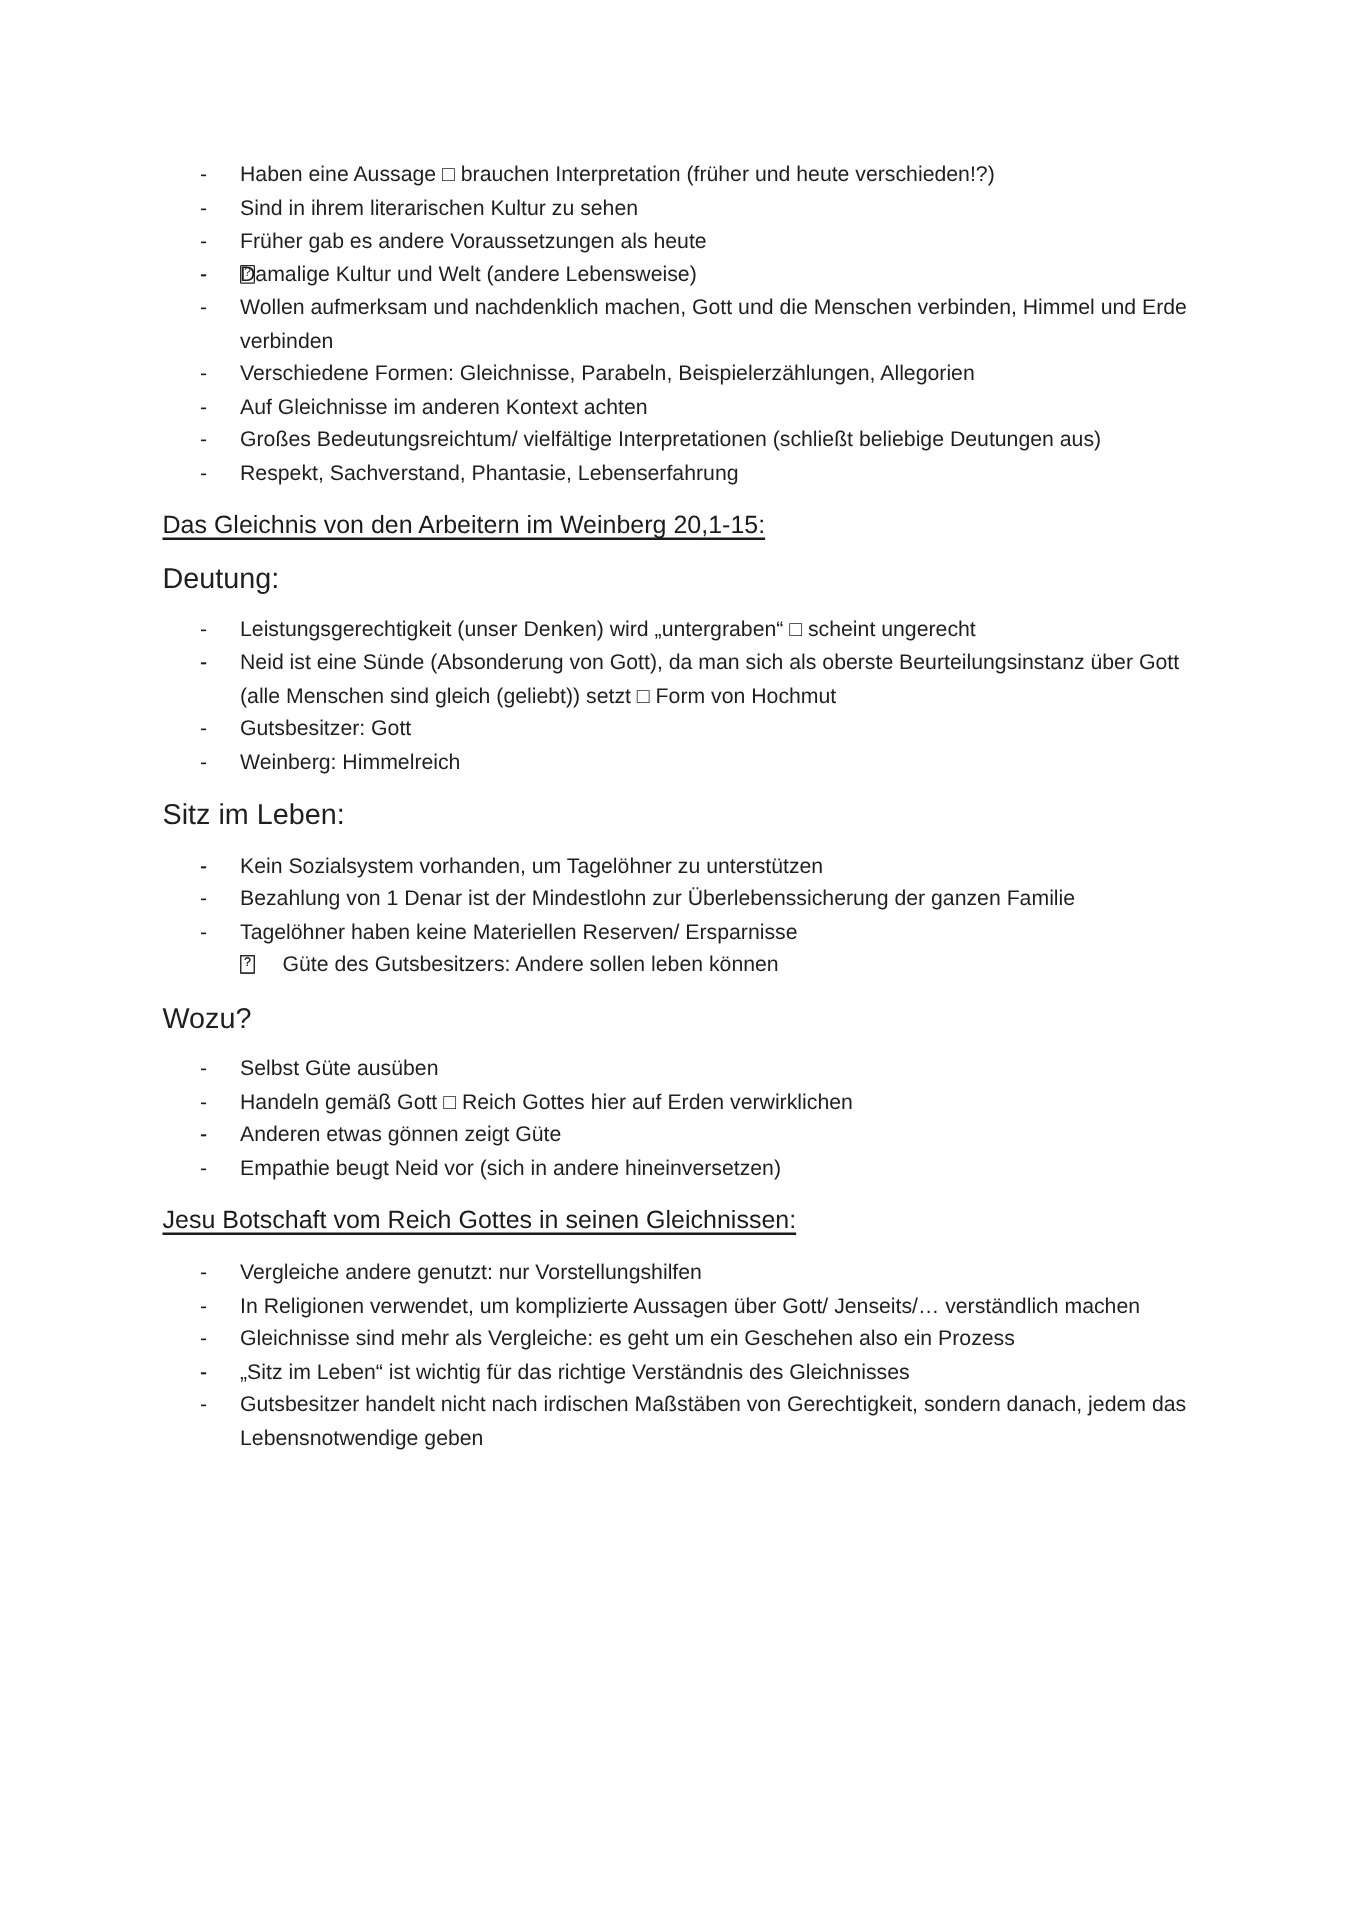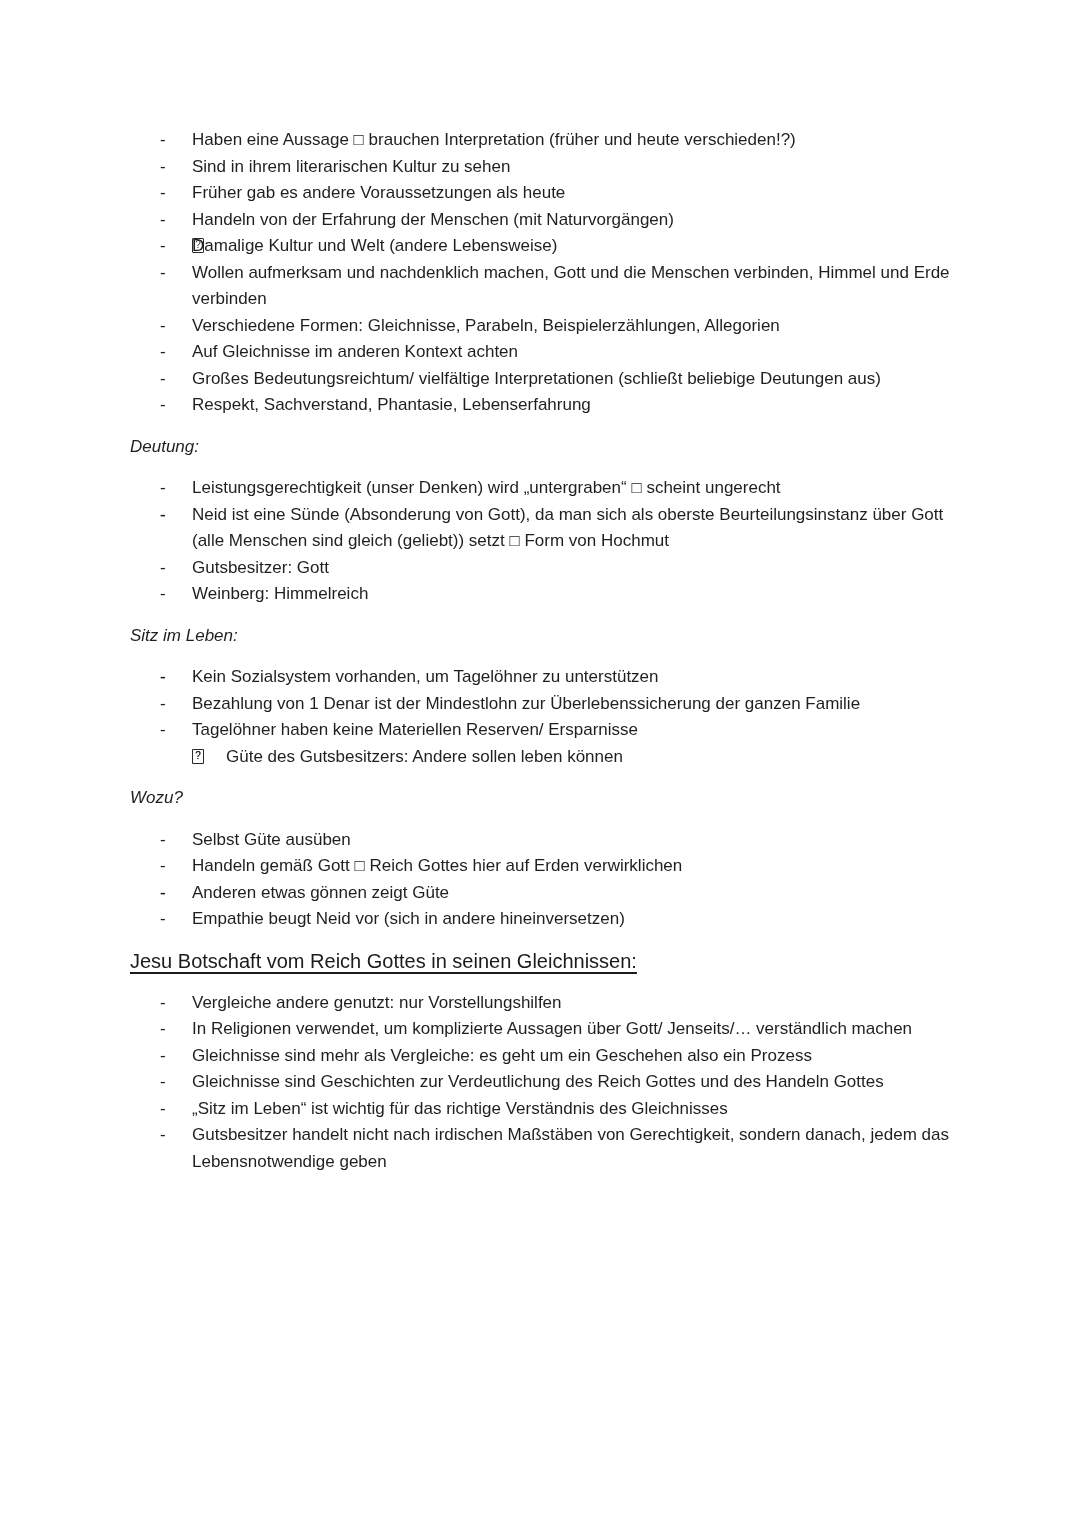--- a/index.html
+++ b/index.html
@@ -27,24 +27,23 @@
     font-size: 20px;
     font-weight: 400;
     line-height: 27px;
     margin: 0 0 15px 0;
     text-decoration: underline;
     text-decoration-thickness: 1.5px;
     text-underline-offset: 4px;
     color: #1b1b1b;
   }
   .label {
-    font-size: 17px;
+    font-size: 23px;
     line-height: 26.5px;
     margin: 0 0 15px 0;
-    font-style: italic;
   }
   .list { margin: 0 0 15px 0; }
   .item {
     position: relative;
     padding-left: 62px;
     max-width: 780px;
     font-size: 17px;
     line-height: 26.5px;
   }
   .item .marker {
@@ -72,30 +71,31 @@
 </style>
 </head>
 <body>
 
 <div class="page">
 
   <section class="list block">
       <div class="item"><span class="marker">-</span><span class="text">Haben eine Aussage □ brauchen Interpretation (früher und heute verschieden!?)</span></div>
       <div class="item"><span class="marker">-</span><span class="text">Sind in ihrem literarischen Kultur zu sehen</span></div>
       <div class="item"><span class="marker">-</span><span class="text">Früher gab es andere Voraussetzungen als heute</span></div>
-      <div class="item"><span class="marker">-</span><span class="text">Handeln von der Erfahrung der Menschen (mit Naturvorgängen)</span></div>
+      <div class="item"><span class="marker">-</span></div>
       <div class="item sub"><span class="marker boxq">?</span></div>
       <div class="item"><span class="marker">-</span><span class="text">Damalige Kultur und Welt (andere Lebensweise)</span></div>
       <div class="item"><span class="marker">-</span><span class="text">Wollen aufmerksam und nachdenklich machen, Gott und die Menschen verbinden, Himmel und Erde verbinden</span></div>
       <div class="item"><span class="marker">-</span><span class="text">Verschiedene Formen: Gleichnisse, Parabeln, Beispielerzählungen, Allegorien</span></div>
       <div class="item"><span class="marker">-</span><span class="text">Auf Gleichnisse im anderen Kontext achten</span></div>
       <div class="item"><span class="marker">-</span><span class="text">Großes Bedeutungsreichtum/ vielfältige Interpretationen (schließt beliebige Deutungen aus)</span></div>
       <div class="item"><span class="marker">-</span><span class="text">Respekt, Sachverstand, Phantasie, Lebenserfahrung</span></div>
     </section>
 
+  <h2 class="heading">Das Gleichnis von den Arbeitern im Weinberg 20,1-15:</h2>
 
   <p class="label">Deutung:</p>
 
   <section class="list block">
       <div class="item"><span class="marker">-</span><span class="text">Leistungsgerechtigkeit (unser Denken) wird „untergraben“ □ scheint ungerecht</span></div>
       <div class="item"><span class="marker">-</span></div>
       <div class="item"><span class="marker">-</span><span class="text">Neid ist eine Sünde (Absonderung von Gott), da man sich als oberste Beurteilungsinstanz über Gott (alle Menschen sind gleich (geliebt)) setzt □ Form von Hochmut</span></div>
       <div class="item"><span class="marker">-</span><span class="text">Gutsbesitzer: Gott</span></div>
       <div class="item"><span class="marker">-</span><span class="text">Weinberg: Himmelreich</span></div>
     </section>
@@ -120,18 +120,18 @@
       <div class="item"><span class="marker">-</span><span class="text">Anderen etwas gönnen zeigt Güte</span></div>
       <div class="item"><span class="marker">-</span><span class="text">Empathie beugt Neid vor (sich in andere hineinversetzen)</span></div>
     </section>
 
   <h2 class="heading">Jesu Botschaft vom Reich Gottes in seinen Gleichnissen:</h2>
 
   <section class="list block">
       <div class="item"><span class="marker">-</span><span class="text">Vergleiche andere genutzt: nur Vorstellungshilfen</span></div>
       <div class="item"><span class="marker">-</span><span class="text">In Religionen verwendet, um komplizierte Aussagen über Gott/ Jenseits/… verständlich machen</span></div>
       <div class="item"><span class="marker">-</span><span class="text">Gleichnisse sind mehr als Vergleiche: es geht um ein Geschehen also ein Prozess</span></div>
-      <div class="item"><span class="marker">-</span><span class="text">Gleichnisse sind Geschichten zur Verdeutlichung des Reich Gottes und des Handeln Gottes</span></div>
+      <div class="item"><span class="marker">-</span></div>
       <div class="item"><span class="marker">-</span><span class="text">„Sitz im Leben“ ist wichtig für das richtige Verständnis des Gleichnisses</span></div>
       <div class="item"><span class="marker">-</span><span class="text">Gutsbesitzer handelt nicht nach irdischen Maßstäben von Gerechtigkeit, sondern danach, jedem das Lebensnotwendige geben</span></div>
     </section>
 
 </div>
 
 </body></html>

